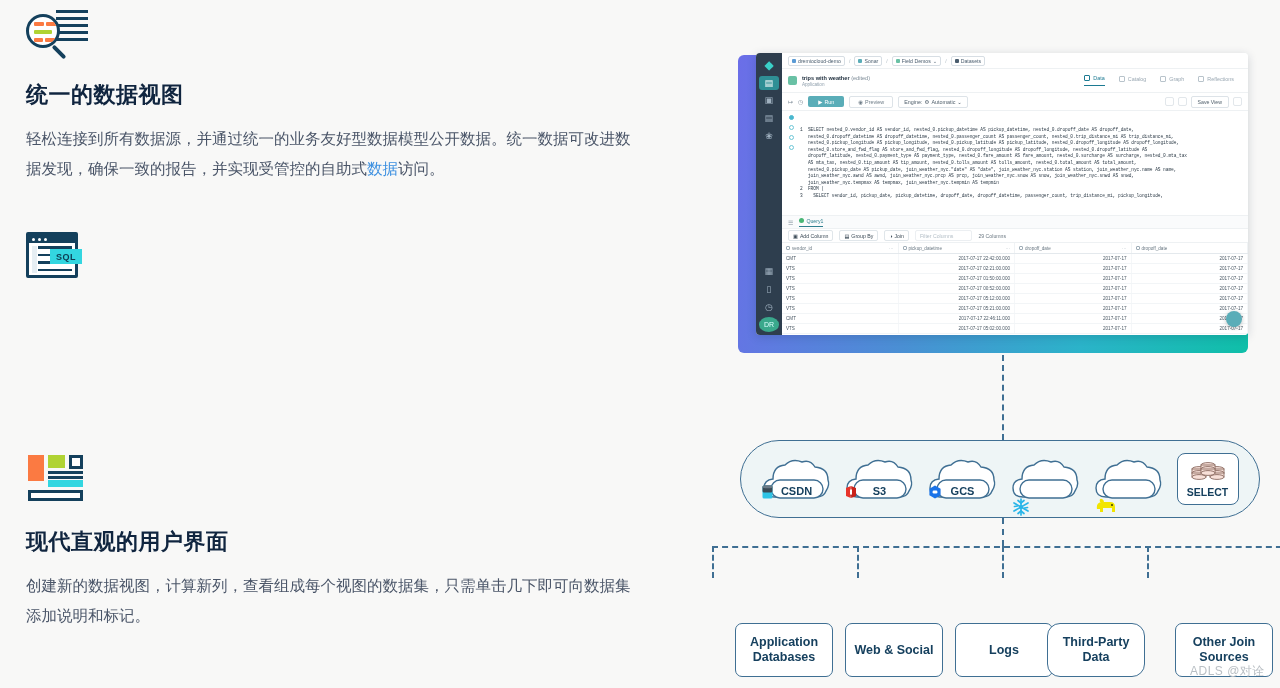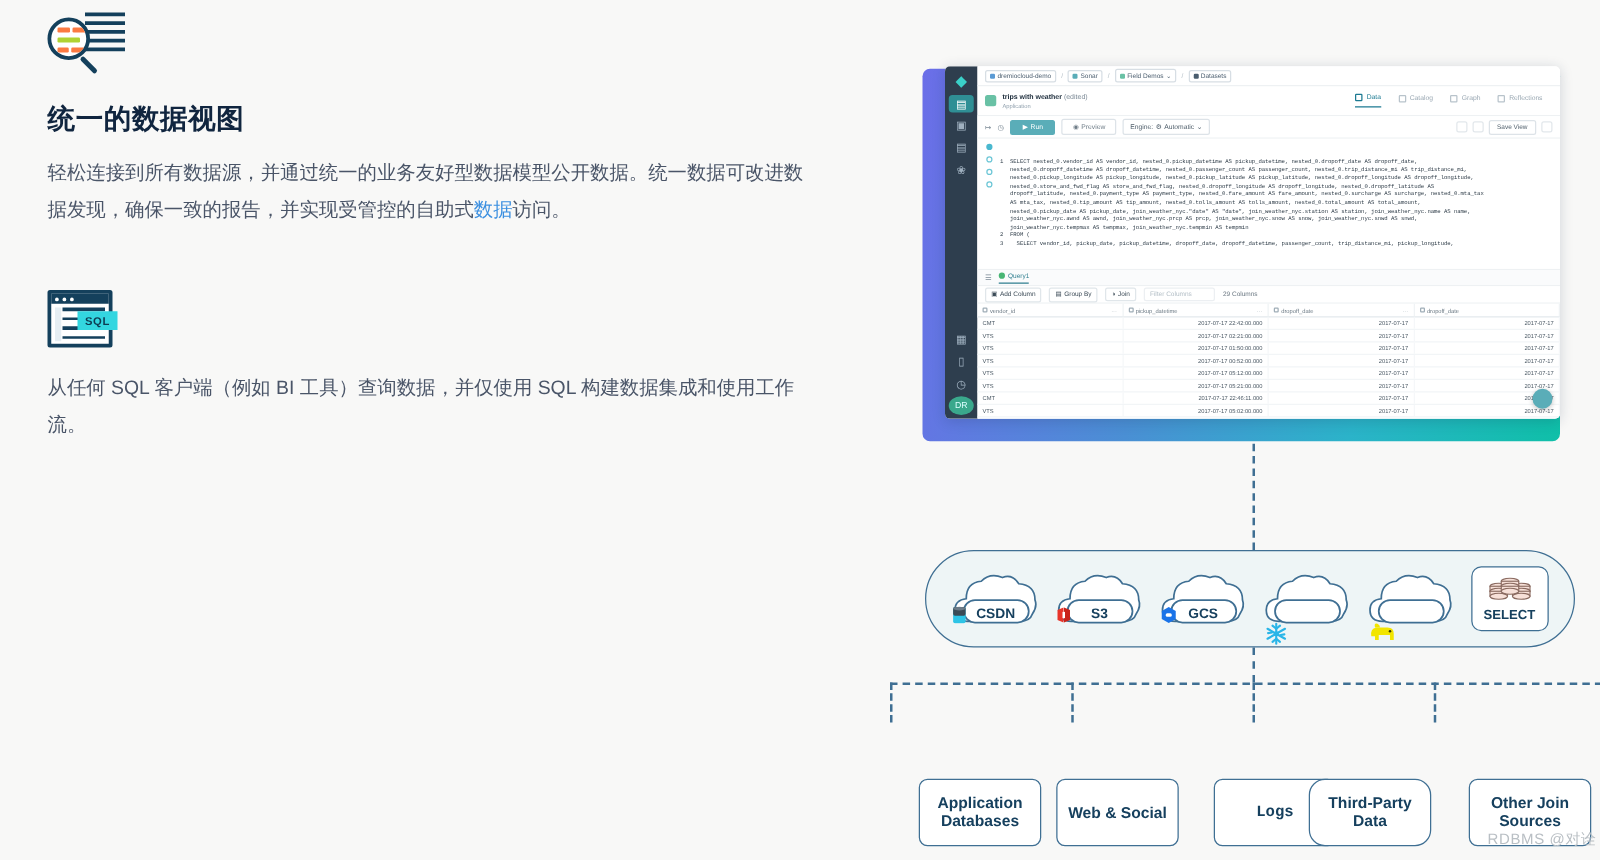--- a/index.html
+++ b/index.html
@@ -6,21 +6,21 @@
   html, body {
     width: 1280px; height: 688px;
     background: #f8f8f7;
     font-family: "Liberation Sans", sans-serif;
     overflow: hidden;
   }
   .page { position: relative; width: 1280px; height: 688px; background: #f8f8f7; }
 
   
   .left { position: absolute; left: 22px; top: 0; width: 640px; height: 688px; }
-  .feature { position: absolute; left: 16px; width: 620px; }
+  .feature { position: absolute; left: 4px; width: 620px; }
   .feature.f1 { top: 8px; }
   .feature.f2 { top: 232px; }
   .feature.f3 { top: 455px; }
 
   .feat-icon { width: 62px; height: 50px; position: relative; }
   .feat-title {
     font-size: 22px; font-weight: bold; color: #10253f;
     letter-spacing: .5px; margin-top: 22px;
   }
   .feat-body {
@@ -279,23 +279,37 @@
           <div class="ico2-side"></div>
           <div class="ico2-rows">
             <i></i>
               <i></i>
               <i></i>
               <i></i>
           </div>
         </div>
         <div class="ico2-chip">SQL</div>
       </div>
-      <div class="feat-body"><span>从任何 SQL 客户端（例如 BI 工具）查询数据，并仅使用 SQL 构建数据集成和使用工作流。</span></div>
     </div>
 
+    <div class="feature f3">
+      <div class="feat-icon">
+        <div class="ico3">
+          <div class="blk-orange"></div>
+          <div class="blk-green"></div>
+          <div class="blk-sq"></div>
+          <div class="ln ln1"></div>
+          <div class="ln ln2"></div>
+          <div class="blk-cyan"></div>
+          <div class="bottom"></div>
+        </div>
+      </div>
+      <div class="feat-title">现代直观的用户界面</div>
+      <div class="feat-body"><span>创建新的数据视图，计算新列，查看组成每个视图的数据集，只需单击几下即可向数据集添加说明和标记。</span></div>
+    </div>
   </div>
 
   <div class="right">
 
     <div class="shot-wrap">
       <div class="shot-backdrop"></div>
       <div class="shot">
 
         <div class="shot-sidebar">
           <div class="sb logo">◆</div>
@@ -625,19 +639,19 @@
     <div class="conn" style="left:50px;  top:546px; height:32px;"></div>
     <div class="conn" style="left:195px; top:546px; height:32px;"></div>
     <div class="conn" style="left:340px; top:546px; height:32px;"></div>
     <div class="conn" style="left:485px; top:546px; height:32px;"></div>
 
   </div>
 
   <div class="boxes">
     <div class="srcbox" style="left:0px;">Application Databases</div>
     <div class="srcbox" style="left:110px;">Web &amp; Social</div>
-    <div class="srcbox" style="left:236px;font-family:Liberation Mono, monospace;">Logs</div>
+    <div class="srcbox" style="left:220px;">Logs</div>
     <div class="srcbox" style="left:312px;border-radius:13px;">Third-Party Data</div>
     <div class="srcbox" style="left:440px;">Other Join Sources</div>
   </div>
 
-  <div class="watermark">RDBMS @对诠</div>
+  <div class="watermark">ADLS @对诠</div>
 </div>
 
 </body></html>

